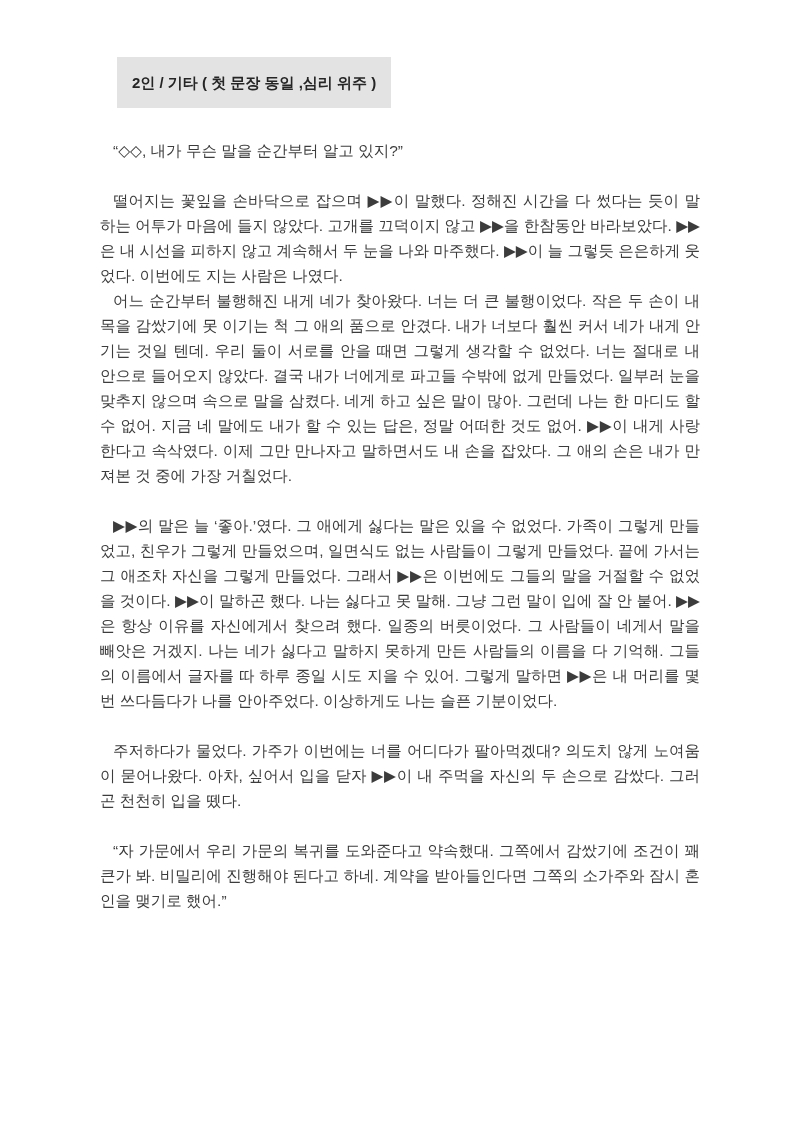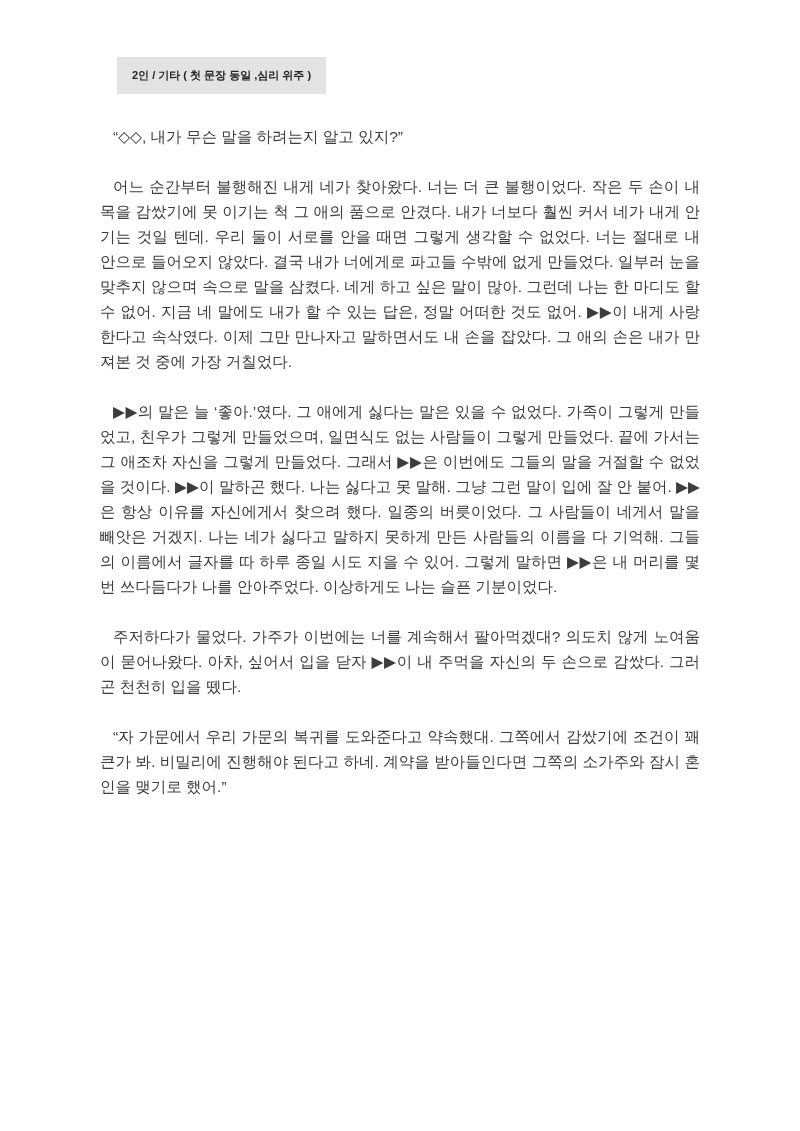--- a/index.html
+++ b/index.html
@@ -14,23 +14,23 @@
     background: #ffffff;
     overflow: hidden;
     font-family: "Liberation Sans", "DejaVu Sans", sans-serif;
   }
   .badge {
     display: inline-block;
     margin: 57px 0 0 117px;
     background: #e3e3e3;
     color: #252525;
     font-weight: 700;
-    font-size: 11px;
+    font-size: 15px;
     line-height: 17px;
-    padding: 10px 15px;
+    padding: 17px 15px;
     white-space: nowrap;
   }
   .content {
     box-sizing: content-box;
     margin: 30px 100px 0 100px;
     width: 600px;
     color: #3c3c3c;
     font-size: 15.5px;
     line-height: 25px;
     text-align: justify;
@@ -46,28 +46,29 @@
   }
 </style>
 </head>
 <body>
 
 <div class="page">
   <div class="badge" style="background: rgb(227, 227, 227); color: rgb(37, 37, 37);">2인 / 기타 ( 첫 문장 동일 ,심리 위주 )</div>
 
   <div class="content" style="color: rgb(60, 60, 60);">
       <div class="block">
-        <p>“◇◇, 내가 무슨 말을 하려는지 알고 있지?”</p>
+        <p>“◇◇, 내가 무슨 말을 순간부터 알고 있지?”</p>
       </div>
       <div class="block">
+        <p>떨어지는 꽃잎을 손바닥으로 잡으며 ▶▶이 말했다. 정해진 시간을 다 썼다는 듯이 말하는 어투가 마음에 들지 않았다. 고개를 끄덕이지 않고 ▶▶을 한참동안 바라보았다. ▶▶은 내 시선을 피하지 않고 계속해서 두 눈을 나와 마주했다. ▶▶이 늘 그렇듯 은은하게 웃었다. 이번에도 지는 사람은 나였다.</p>
         <p>어느 순간부터 불행해진 내게 네가 찾아왔다. 너는 더 큰 불행이었다. 작은 두 손이 내 목을 감쌌기에 못 이기는 척 그 애의 품으로 안겼다. 내가 너보다 훨씬 커서 네가 내게 안기는 것일 텐데. 우리 둘이 서로를 안을 때면 그렇게 생각할 수 없었다. 너는 절대로 내 안으로 들어오지 않았다. 결국 내가 너에게로 파고들 수밖에 없게 만들었다. 일부러 눈을 맞추지 않으며 속으로 말을 삼켰다. 네게 하고 싶은 말이 많아. 그런데 나는 한 마디도 할 수 없어. 지금 네 말에도 내가 할 수 있는 답은, 정말 어떠한 것도 없어. ▶▶이 내게 사랑한다고 속삭였다. 이제 그만 만나자고 말하면서도 내 손을 잡았다. 그 애의 손은 내가 만져본 것 중에 가장 거칠었다.</p>
       </div>
       <div class="block">
         <p>▶▶의 말은 늘 ‘좋아.’였다. 그 애에게 싫다는 말은 있을 수 없었다. 가족이 그렇게 만들었고, 친우가 그렇게 만들었으며, 일면식도 없는 사람들이 그렇게 만들었다. 끝에 가서는 그 애조차 자신을 그렇게 만들었다. 그래서 ▶▶은 이번에도 그들의 말을 거절할 수 없었을 것이다. ▶▶이 말하곤 했다. 나는 싫다고 못 말해. 그냥 그런 말이 입에 잘 안 붙어. ▶▶은 항상 이유를 자신에게서 찾으려 했다. 일종의 버릇이었다. 그 사람들이 네게서 말을 빼앗은 거겠지. 나는 네가 싫다고 말하지 못하게 만든 사람들의 이름을 다 기억해. 그들의 이름에서 글자를 따 하루 종일 시도 지을 수 있어. 그렇게 말하면 ▶▶은 내 머리를 몇 번 쓰다듬다가 나를 안아주었다. 이상하게도 나는 슬픈 기분이었다.</p>
       </div>
       <div class="block">
-        <p>주저하다가 물었다. 가주가 이번에는 너를 계속해서 팔아먹겠대? 의도치 않게 노여움이 묻어나왔다. 아차, 싶어서 입을 닫자 ▶▶이 내 주먹을 자신의 두 손으로 감쌌다. 그러곤 천천히 입을 뗐다.</p>
+        <p>주저하다가 물었다. 가주가 이번에는 너를 어디다가 팔아먹겠대? 의도치 않게 노여움이 묻어나왔다. 아차, 싶어서 입을 닫자 ▶▶이 내 주먹을 자신의 두 손으로 감쌌다. 그러곤 천천히 입을 뗐다.</p>
       </div>
       <div class="block">
         <p>“자 가문에서 우리 가문의 복귀를 도와준다고 약속했대. 그쪽에서 감쌌기에 조건이 꽤 큰가 봐. 비밀리에 진행해야 된다고 하네. 계약을 받아들인다면 그쪽의 소가주와 잠시 혼인을 맺기로 했어.”</p>
       </div>
     </div>
 </div>
 
 </body></html>

